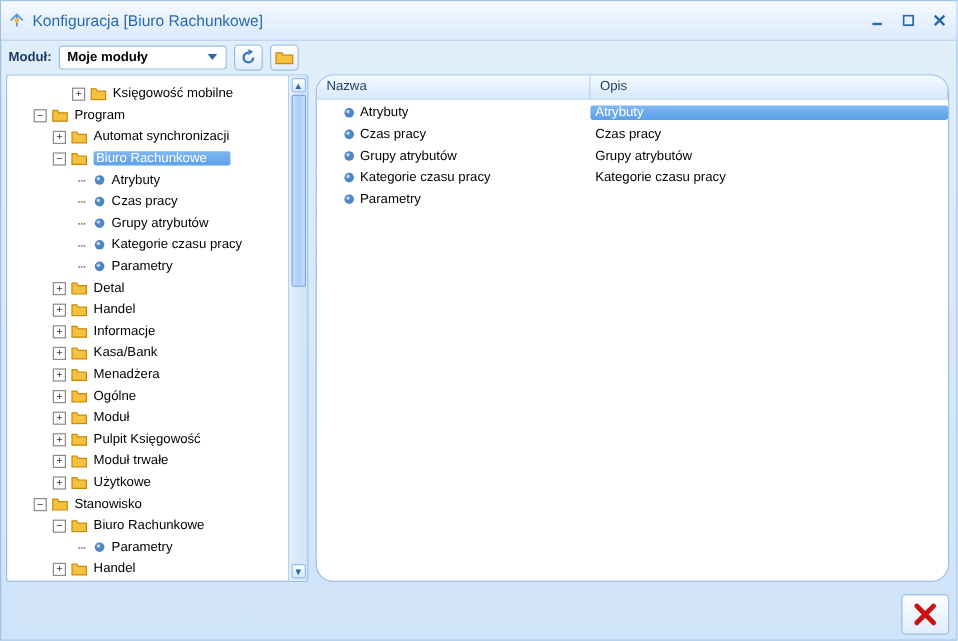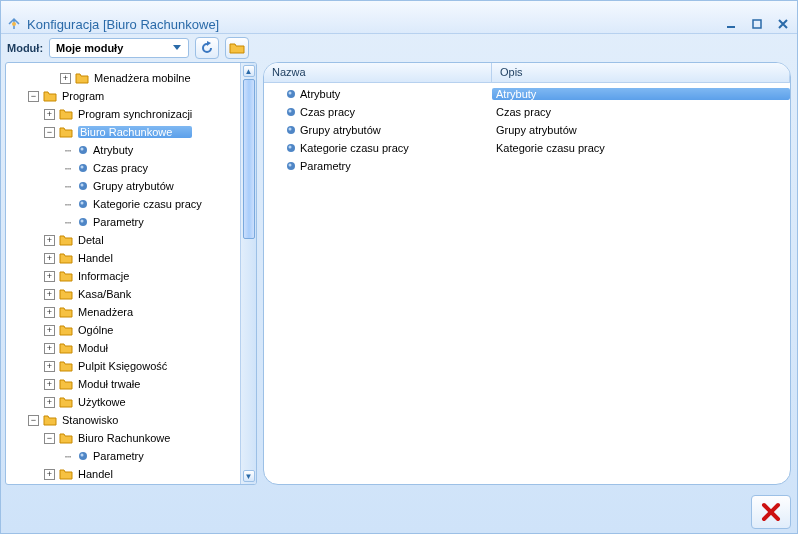--- a/index.html
+++ b/index.html
@@ -15,21 +15,21 @@
   .window {
     width: 798px; height: 534px;
     background: linear-gradient(#e2eefb, #cfe3f9);
     border: 1px solid #9cc0e6;
     display: flex;
     flex-direction: column;
   }
   .titlebar {
     height: 24px;
     display: flex;
-    align-items: flex-start;
+    align-items: center;
     padding: 16px 6px;
     color: #2a6aa8;
     background: linear-gradient(#f4f9ff, #dceafb);
     border-bottom: 1px solid #b7d1ef;
   }
   .titlebar .t-icon {
     margin-right: 6px;
   }
   .title-text { font-size: 13px; }
   .winbtns { margin-left: auto; display: flex; gap: 10px; }
@@ -251,41 +251,41 @@
     <div class="tree-panel">
       <div class="tree-inner" id="tree">
           <div class="node">
             <span class="indent" style="width:48px"></span>
             <span class="expander">+</span>
             <span class="folder-icon">
               <svg width="14" height="12">
                 <path d="M1 2 L5 2 L6 4 L13 4 L13 11 L1 11 Z" fill="#f6c141" stroke="#c98900"></path>
               </svg>
             </span>
-            <span>Menadżera mobilne</span>
+            <span>Księgowość mobilne</span>
           </div>
           <div class="node">
             <span class="indent" style="width:16px"></span>
             <span class="expander">−</span>
             <span class="folder-icon">
               <svg width="14" height="12">
                 <path d="M1 2 L5 2 L6 4 L13 4 L13 11 L1 11 Z" fill="#f6c141" stroke="#c98900"></path>
               </svg>
             </span>
             <span>Program</span>
           </div>
           <div class="node">
             <span class="indent" style="width:32px"></span>
             <span class="expander">+</span>
             <span class="folder-icon">
               <svg width="14" height="12">
                 <path d="M1 2 L5 2 L6 4 L13 4 L13 11 L1 11 Z" fill="#f6c141" stroke="#c98900"></path>
               </svg>
             </span>
-            <span>Program synchronizacji</span>
+            <span>Automat synchronizacji</span>
           </div>
           <div class="node">
             <span class="indent" style="width:32px"></span>
             <span class="expander">−</span>
             <span class="folder-icon">
               <svg width="14" height="12">
                 <path d="M1 2 L5 2 L6 4 L13 4 L13 11 L1 11 Z" fill="#f6c141" stroke="#c98900"></path>
               </svg>
             </span>
             <span class="sel">Biuro Rachunkowe</span>

